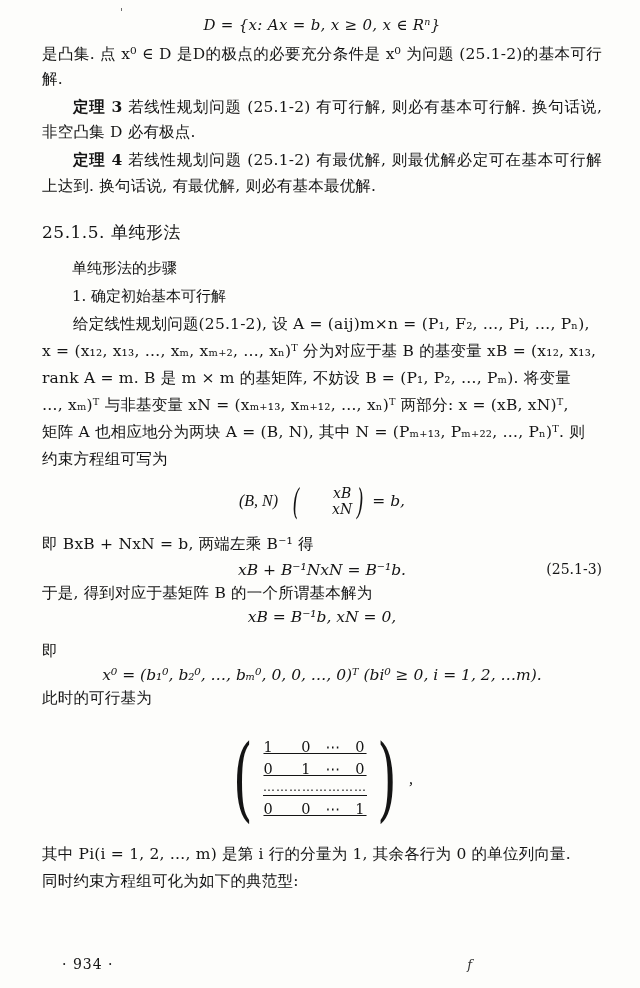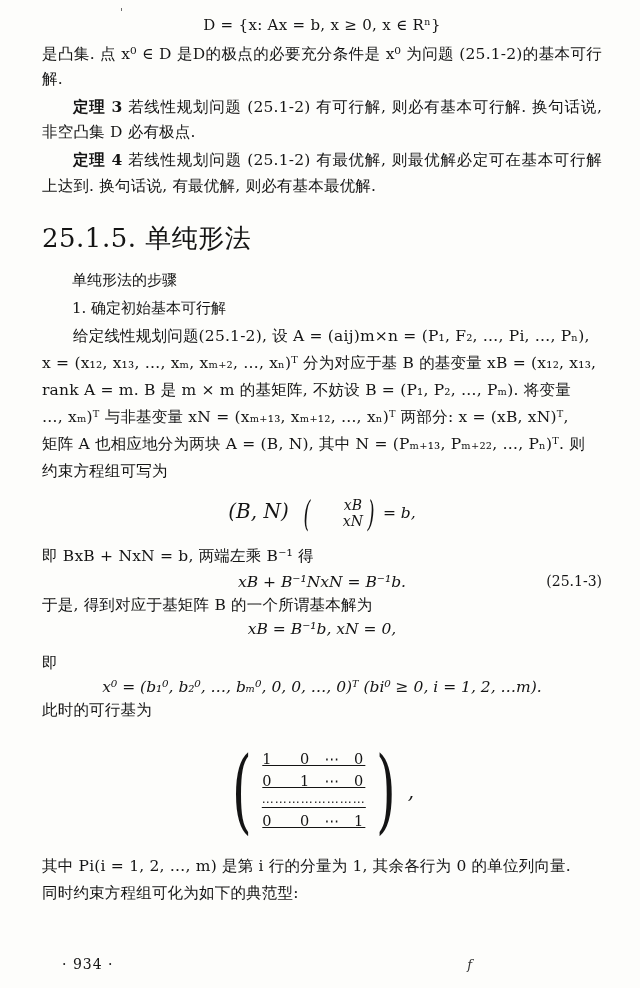--- a/index.html
+++ b/index.html
@@ -18,39 +18,40 @@
   }
   .inner {
     position: absolute;
     left: 42px;
     top: 14px;
     width: 560px;
   }
   .eqline {
     text-align: center;
     font-family: "DejaVu Serif", "Liberation Serif", serif;
+    font-style: italic;
     font-size: 15px;
     margin: 2px 0 8px 0;
     letter-spacing: 0.3px;
   }
   .para {
     font-size: 15.5px;
     line-height: 1.62;
     text-align: justify;
     margin: 0 0 2px 0;
     letter-spacing: 0.2px;
   }
   .indent2 {
     text-indent: 2em;
   }
   .bold {
     font-weight: bold;
   }
   h2.section {
-    font-size: 26px;
+    font-size: 17px;
     font-weight: normal;
     margin: 22px 0 12px 0;
     letter-spacing: 0.5px;
   }
   .sub {
     font-size: 15px;
     margin: 0 0 4px 0;
     text-indent: 2em;
     line-height: 1.6;
   }
@@ -75,22 +76,23 @@
     font-size: 14px;
   }
   .matrix-block {
     display: flex;
     justify-content: center;
     align-items: center;
     margin: 26px 0 22px 0;
   }
   .mat-lhs {
     font-style: italic;
-    font-size: 20px;
+    font-size: 16px;
     margin-right: 6px;
+    font-family: Liberation Serif, serif;
   }
   .paren-l, .paren-r {
     font-size: 92px;
     line-height: 0.72;
     font-family: "DejaVu Serif", "Liberation Serif", serif;
     transform: scaleX(0.55);
     display: inline-block;
   }
   .mat-body {
     display: inline-block;

